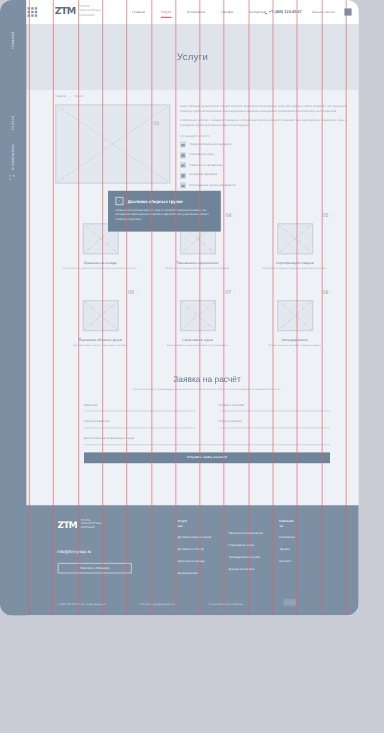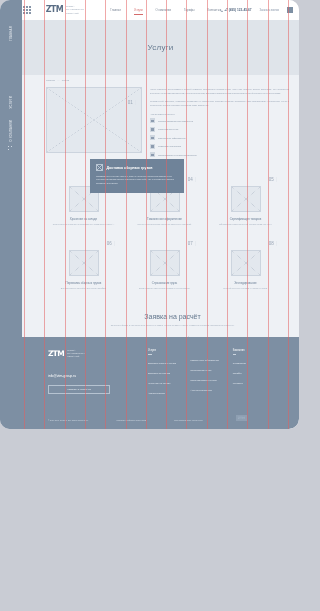--- a/index.html
+++ b/index.html
@@ -4,21 +4,21 @@
 <style>
   * { box-sizing: border-box; margin: 0; padding: 0; }
   html, body {
     width: 299px; height: 611px;
     background: #c9ccd4;
     font-family: "Liberation Sans", sans-serif;
     overflow: hidden;
   }
   #page {
     position: relative;
-    width: 299px; height: 429px;
+    width: 299px; height: 513px;
     background: #eef1f5;
     border-radius: 10px;
     overflow: hidden;
   }
 
   
   #grid {
     position: absolute; inset: 0;
     pointer-events: none; z-index: 90;
   }

